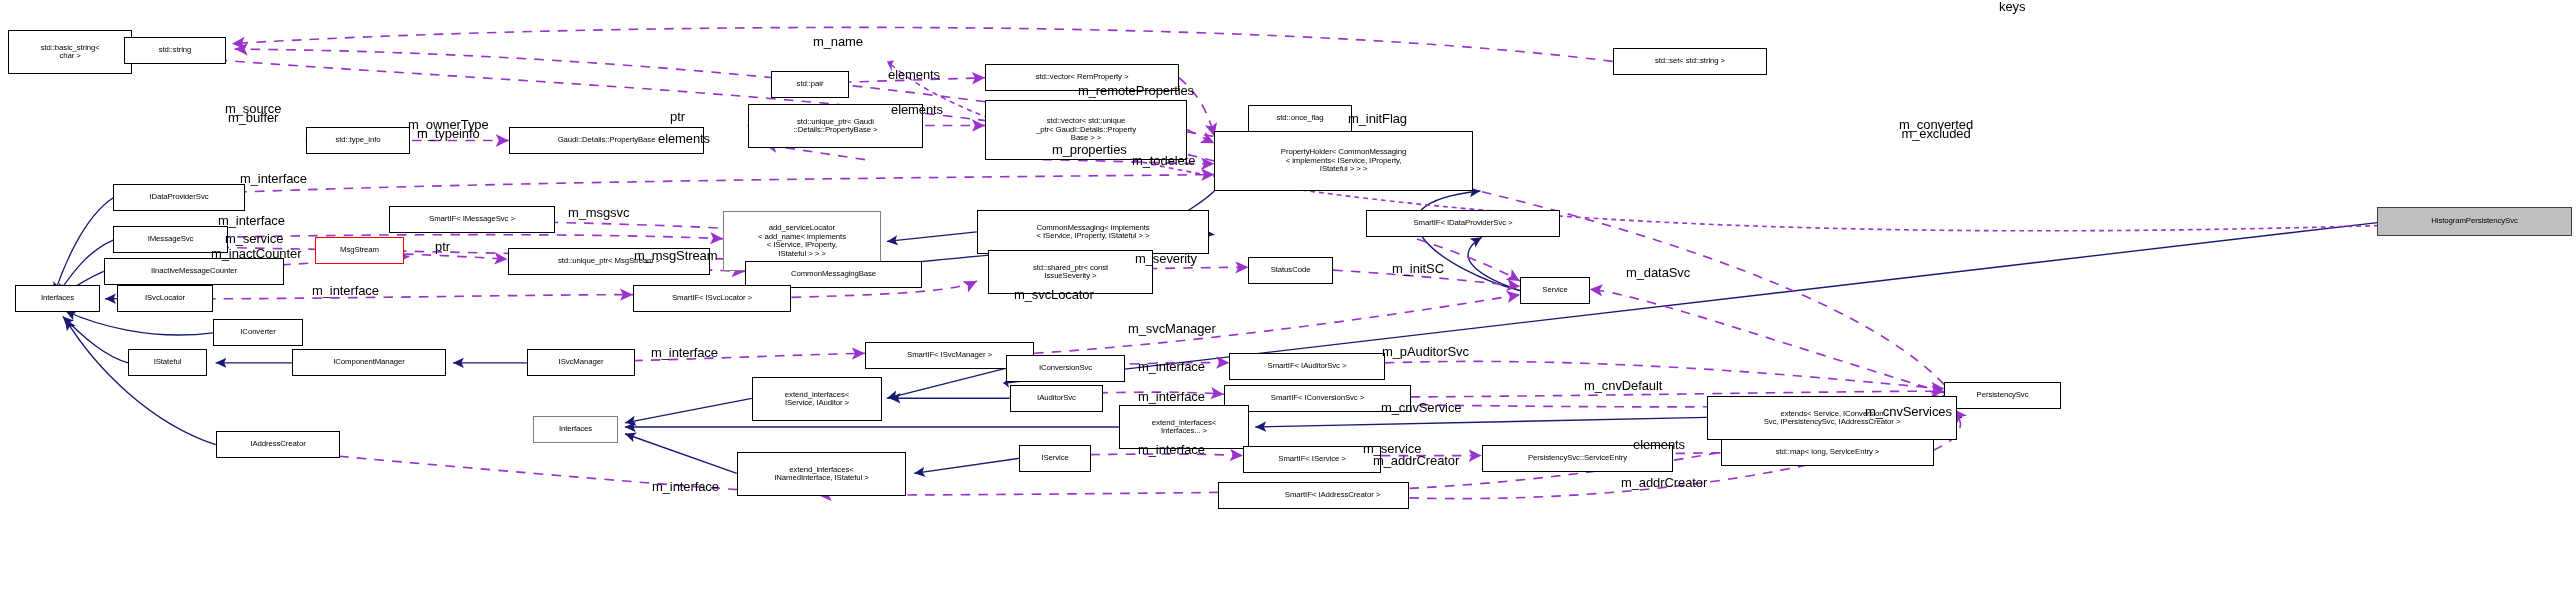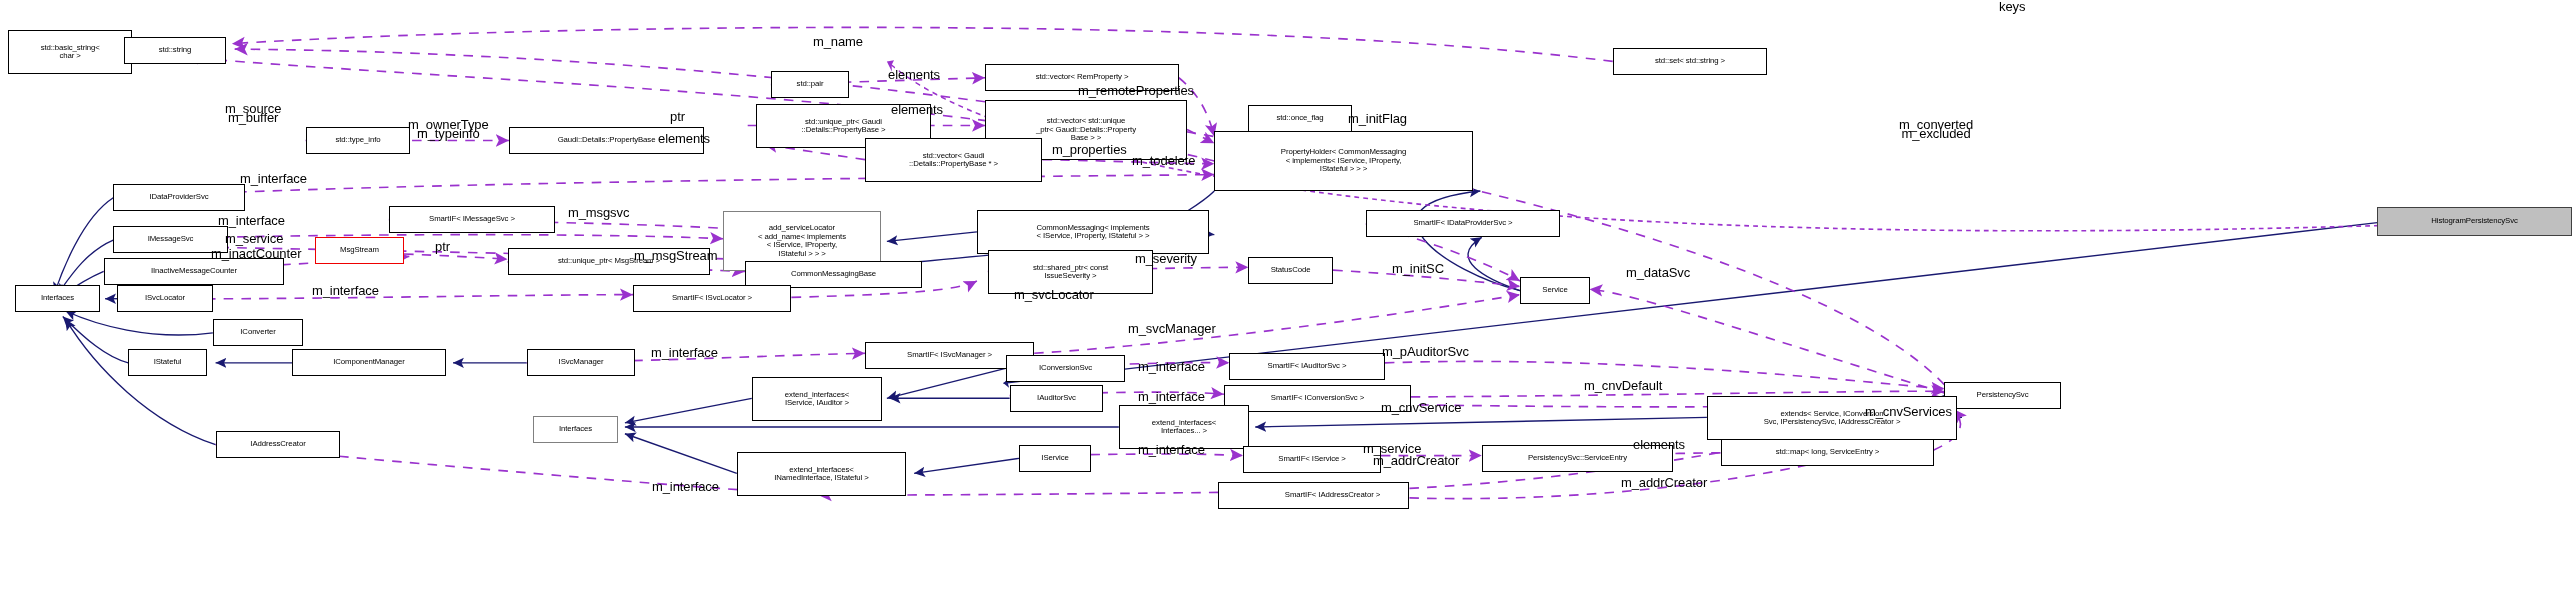--- a/index.html
+++ b/index.html
@@ -144,30 +144,28 @@
       <path d="M158,326 C300,340 600,365 540,358"></path>
     </g>
   </svg>
 
   <div class="node" style="left:8.2px;top:30px;width:124px;height:44px;">std::basic_string&lt;
 char &gt;</div>
   <div class="node" style="left:124px;top:37px;width:102px;height:27px;">std::string</div>
   <div class="node" style="left:771px;top:71px;width:78px;height:27px;">std::pair</div>
   <div class="node" style="left:985px;top:64px;width:194px;height:27px;">std::vector&lt; RemProperty &gt;</div>
   <div class="node" style="left:1613px;top:48px;width:154px;height:27px;">std::set&lt; std::string &gt;</div>
-  <div class="node" style="left:748px;top:104px;width:175px;height:44px;margin-left:8px;">std::unique_ptr&lt; Gaudi
+  <div class="node" style="left:748px;top:104px;width:175px;height:44px;">std::unique_ptr&lt; Gaudi
 ::Details::PropertyBase &gt;</div>
   <div class="node" style="left:985px;top:100px;width:202px;height:60px;">std::vector&lt; std::unique
 _ptr&lt; Gaudi::Details::Property
 Base &gt; &gt;</div>
   <div class="node" style="left:1248px;top:105px;width:104px;height:27px;">std::once_flag</div>
   <div class="node" style="left:306px;top:127px;width:104px;height:27px;">std::type_info</div>
   <div class="node" style="left:509px;top:127px;width:195px;height:27px;">Gaudi::Details::PropertyBase</div>
-  <div class="node" style="left:865px;top:138px;width:177px;height:44px;">std::vector&lt; Gaudi
-::Details::PropertyBase * &gt;</div>
   <div class="node" style="left:1214px;top:131px;width:259px;height:60px;">PropertyHolder&lt; CommonMessaging
 &lt; implements&lt; IService, IProperty,
 IStateful &gt; &gt; &gt;</div>
   <div class="node" style="left:113px;top:184px;width:132px;height:27px;">IDataProviderSvc</div>
   <div class="node" style="left:113px;top:226px;width:115px;height:27px;">IMessageSvc</div>
   <div class="node red-border" style="left:315px;top:237px;width:89px;height:27px;">MsgStream</div>
   <div class="node" style="left:389px;top:206px;width:166px;height:27px;">SmartIF&lt; IMessageSvc &gt;</div>
   <div class="node gray-border" style="left:723px;top:211px;width:158px;height:60px;">add_serviceLocator
 &lt; add_name&lt; implements
 &lt; IService, IProperty,

